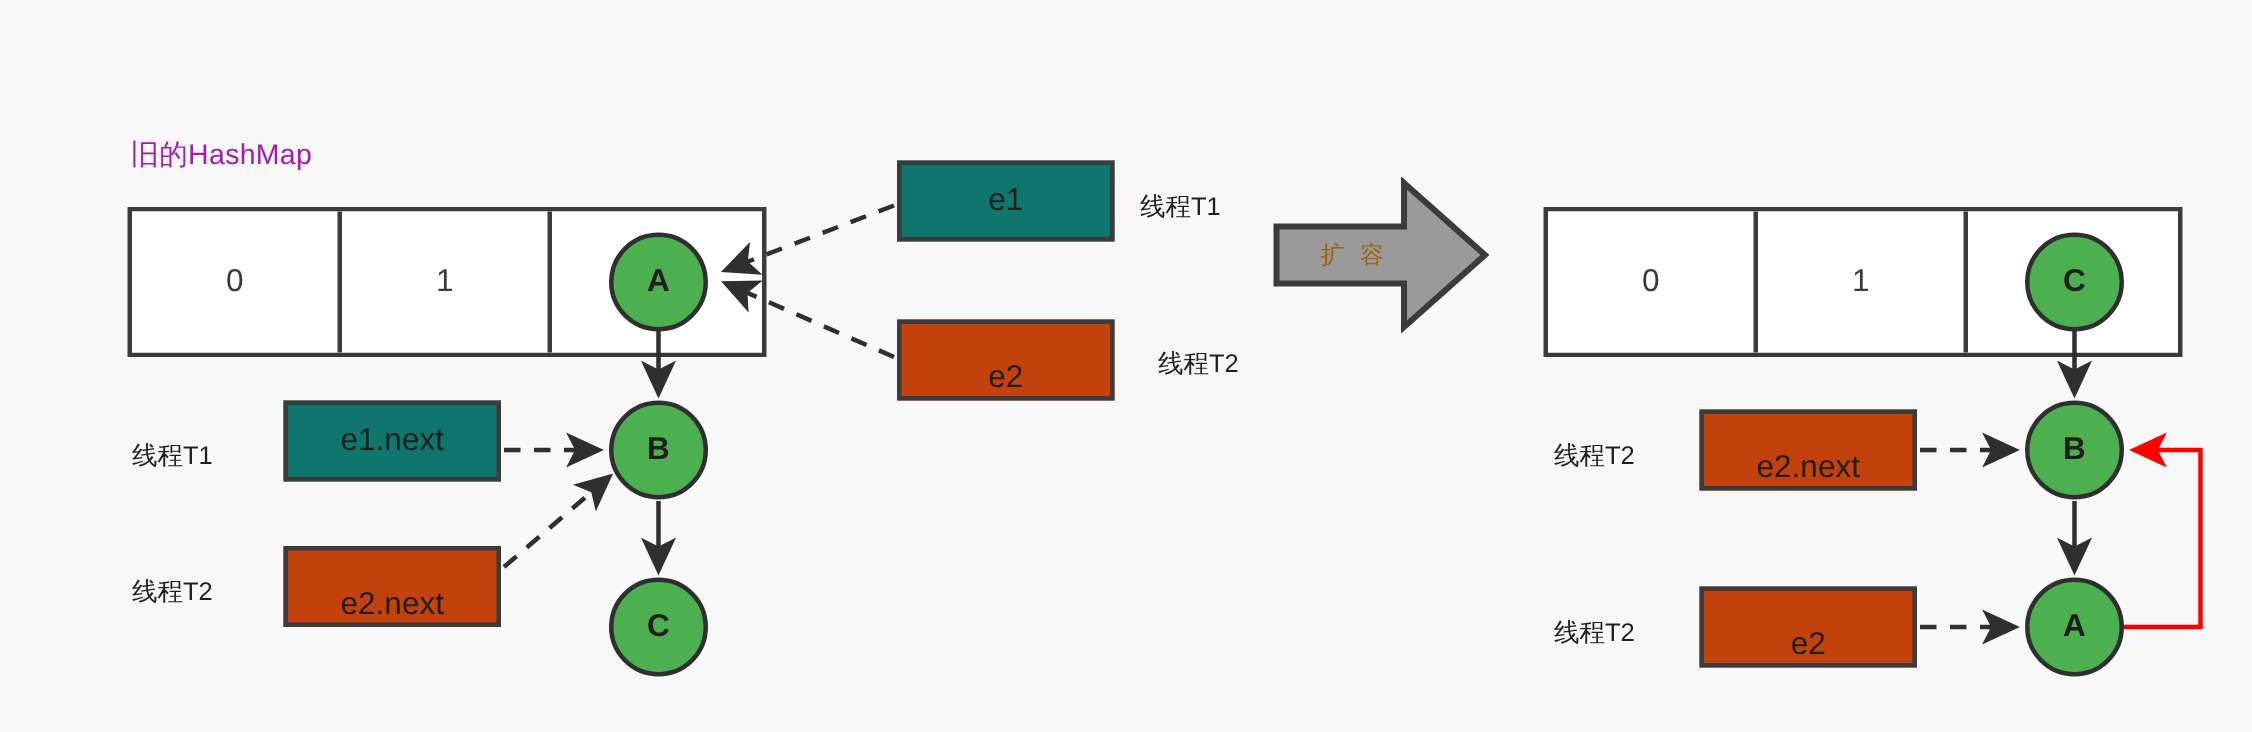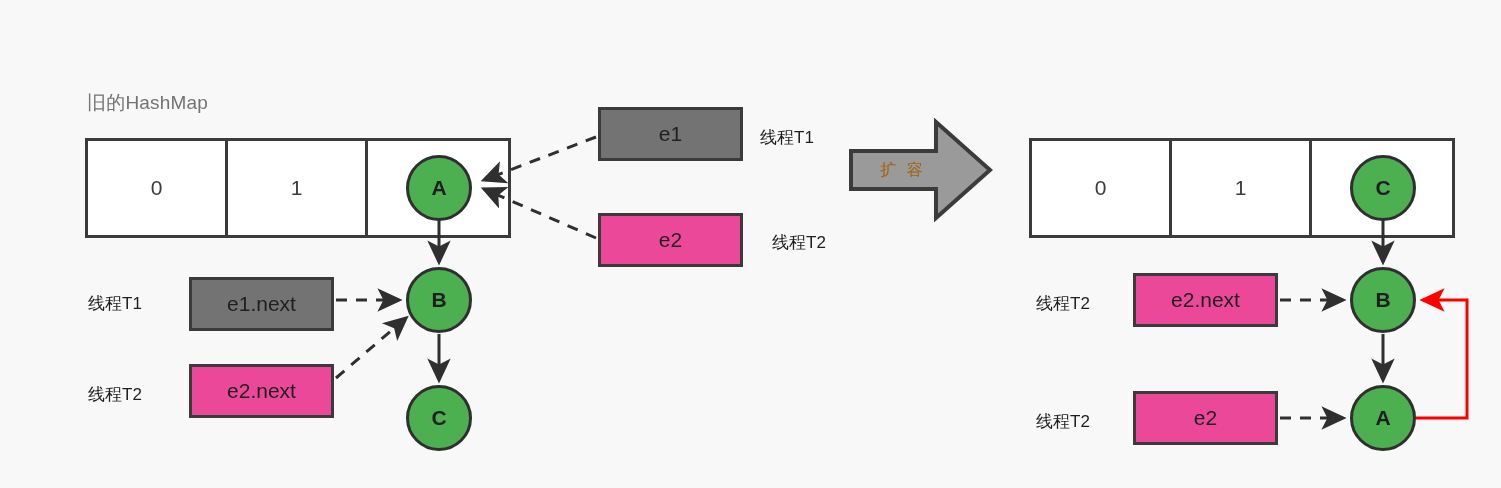--- a/index.html
+++ b/index.html
@@ -17,21 +17,21 @@
     height: 488px;
     background: #f8f8f8;
     overflow: hidden;
   }
   
   .abs { position: absolute; }
 
   
   .caption {
     font-size: 19px;
-    color: #737373;
+    color: #a21caf;
     white-space: nowrap;
     letter-spacing: 0.2px;
   }
 
   
   .bucket-table {
     position: absolute;
     display: flex;
     border: 3px solid #3b3b3b;
     background: #ffffff;
@@ -73,22 +73,22 @@
     position: absolute;
     box-sizing: border-box;
     border: 3px solid #3b3b3b;
     display: flex;
     align-items: center;
     justify-content: center;
     font-size: 21px;
     color: #1f1f1f;
     z-index: 4;
   }
-  .entry-blue { background: #737373; }
-  .entry-red  { background: #ec4899; }
+  .entry-blue { background: #0f766e; }
+  .entry-red  { background: #c2410c; align-items: flex-end; }
 
   
   .thread-label {
     position: absolute;
     font-size: 17px;
     color: #1f1f1f;
     white-space: nowrap;
     text-align: right;
   }
 
@@ -217,21 +217,21 @@
   <div class="entry-box entry-red" style="left:598px; top:213px; width:145px; height:54px;">
     <span>e2</span>
   </div>
   <div class="thread-label" style="left:772px; top:231px;">
     <span>线程T2</span>
   </div>
 
   <div class="thread-label" style="left:88px; top:292px;">
     <span>线程T1</span>
   </div>
-  <div class="entry-box entry-blue" style="left:189px; top:277px; width:145px; height:54px;">
+  <div class="entry-box entry-blue" style="left:189px; top:267px; width:145px; height:54px;">
     <span>e1.next</span>
   </div>
 
   <div class="thread-label" style="left:88px; top:383px;">
     <span>线程T2</span>
   </div>
   <div class="entry-box entry-red" style="left:189px; top:364px; width:145px; height:54px;">
     <span>e2.next</span>
   </div>
 

